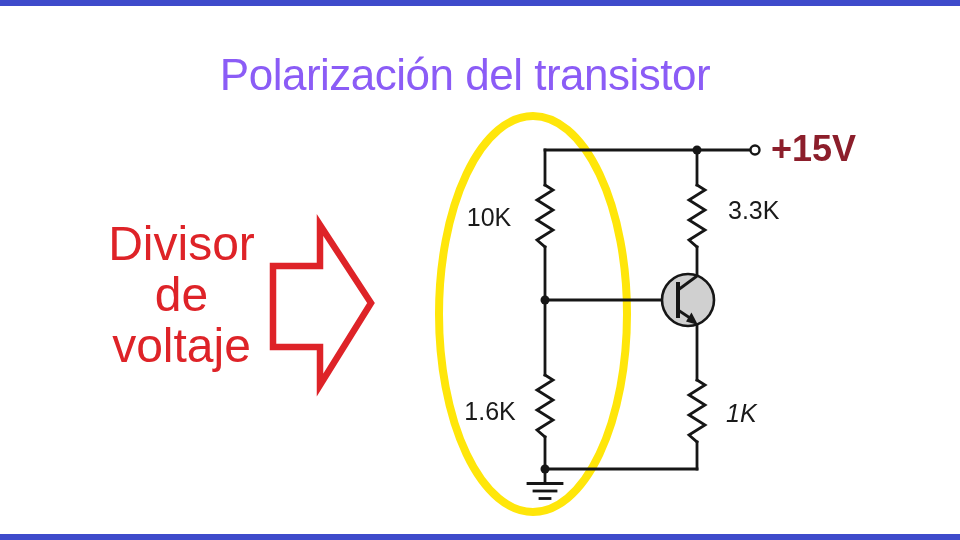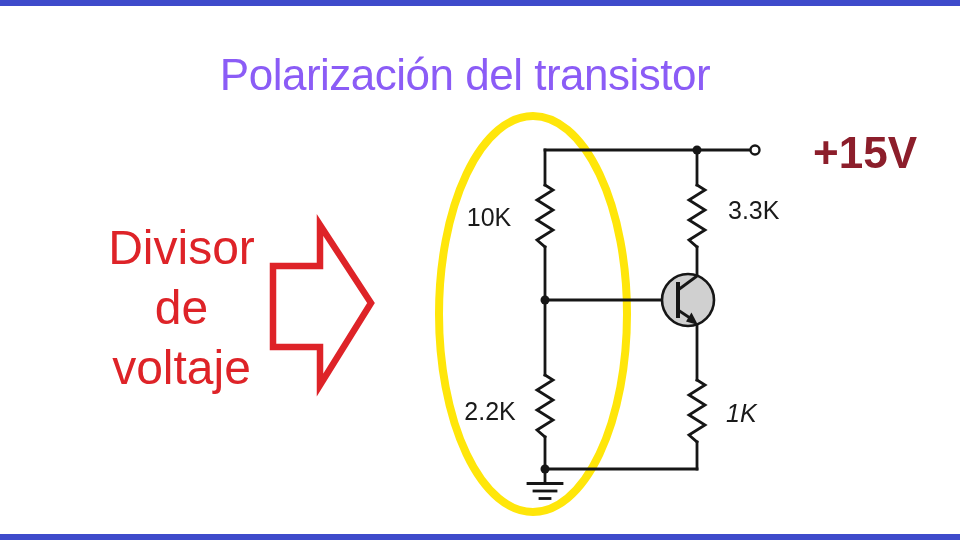--- a/index.html
+++ b/index.html
@@ -9,27 +9,27 @@
   }
   .rule{position:absolute;left:0;width:960px;height:6px;background:#3E4BCB;}
   .rule.top{top:0;}
   .rule.bottom{top:534px;}
   .slide-title{
     position:absolute;top:50px;left:0;width:930px;text-align:center;
     font-size:44px;color:#8b5cf6;letter-spacing:-0.5px;white-space:nowrap;
   }
   .callout-text{
     position:absolute;left:84px;top:218px;width:195px;text-align:center;
-    font-size:48px;line-height:60px;color:#DE2328;white-space:pre-line;
+    font-size:48px;line-height:51px;color:#DE2328;white-space:pre-line;
   }
   .gfx{position:absolute;left:0;top:0;width:960px;height:540px;}
   .rlabel{position:absolute;font-size:25px;color:#1a1a1a;}
   .rlabel.right-align{text-align:center;}
   .supply-label{
-    position:absolute;left:813px;top:128px;font-size:44px;font-weight:600;
+    position:absolute;left:771px;top:128px;font-size:36px;font-weight:600;
     color:#8C1E2B;white-space:nowrap;
   }
 </style>
 </head>
 <body>
 
 <div class="rule top"></div>
 <div class="rule bottom"></div>
 
 <div class="slide-title">Polarización del transistor</div>
@@ -86,14 +86,14 @@
     <circle cx="697" cy="150" r="4.5" fill="#161616"></circle>
     <circle cx="545" cy="300" r="4.5" fill="#161616"></circle>
     <circle cx="545" cy="469" r="4.5" fill="#161616"></circle>
     <circle cx="755" cy="150" r="4.5" fill="#ffffff" stroke="#161616" stroke-width="2.4"></circle>
   </g>
 </svg>
 
 <div class="supply-label">+15V</div>
 <div class="rlabel right-align" style="left:455px;top:203px;width:68px;">10K</div>
 <div class="rlabel" style="left:728px;top:196px;">3.3K</div>
-<div class="rlabel right-align" style="left:452px;top:397px;width:76px;">2.2K</div>
+<div class="rlabel right-align" style="left:452px;top:397px;width:76px;">1.6K</div>
 <div class="rlabel" style="left:726px;top:399px;font-style:italic;">1K</div>
 
 </body></html>

